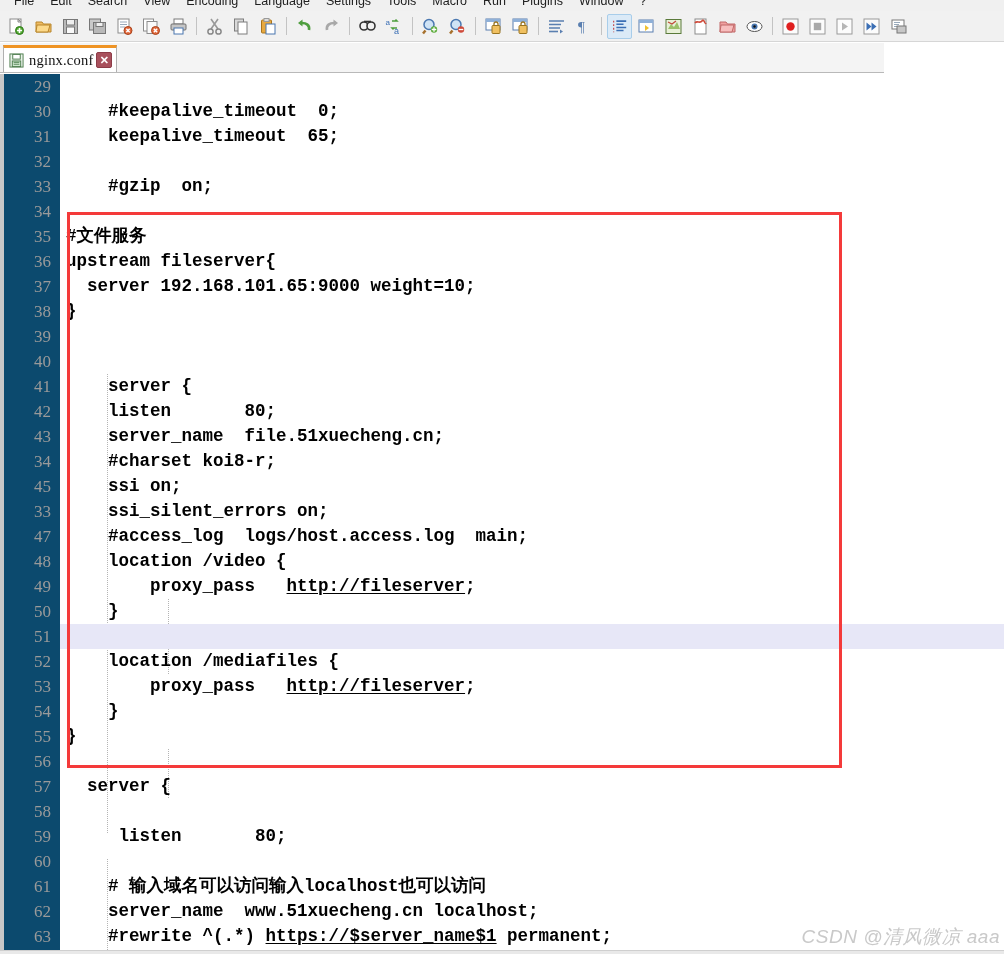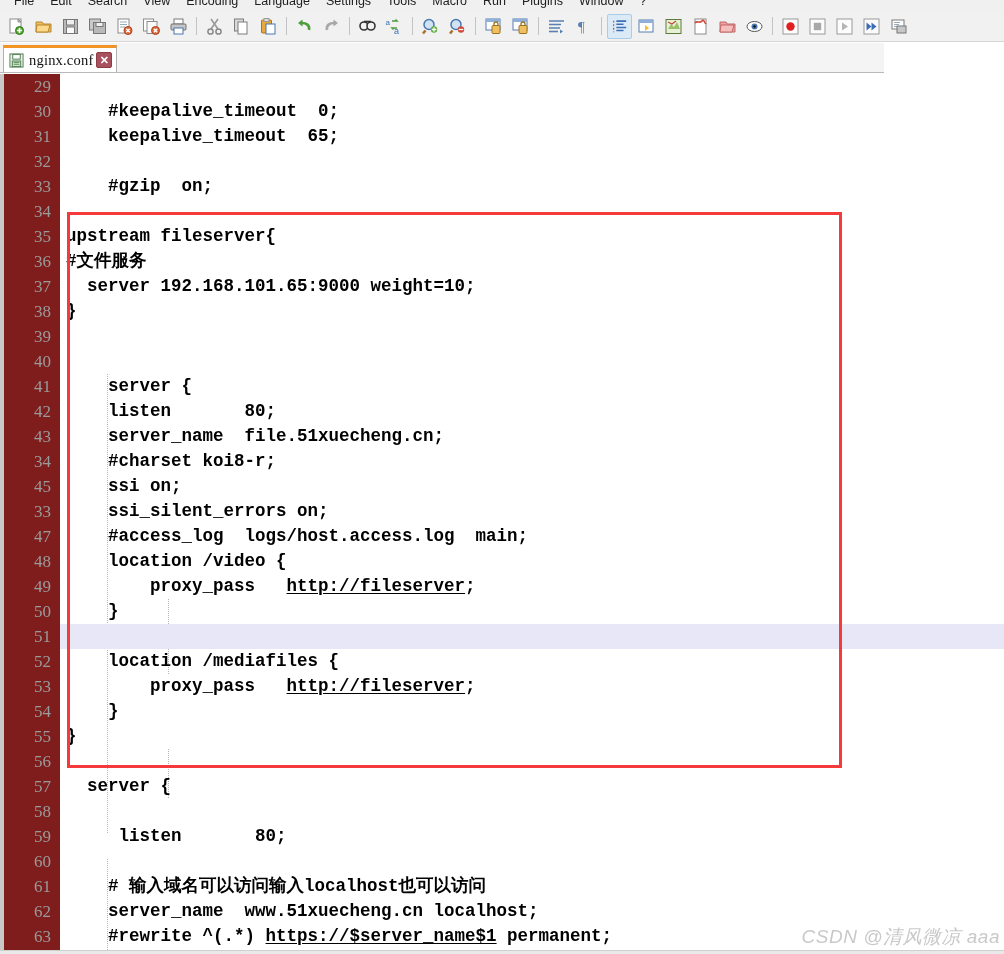--- a/index.html
+++ b/index.html
@@ -130,21 +130,21 @@
   .edge-strip {
     position: absolute;
     left: 0; top: 0;
     width: 4px; height: 880px;
     background: #c8c8c8;
   }
   .gutter {
     position: absolute;
     left: 4px; top: 0;
     width: 56px; height: 880px;
-    background: #7f1d1d;
+    background: #0c4a6e;
   }
   .gutter-line {
     height: 25px;
     line-height: 25px;
     text-align: right;
     padding-right: 9px;
     box-sizing: border-box;
     font-family: "Liberation Serif", serif;
     font-size: 17px;
     color: #9a9a9a;
@@ -534,22 +534,22 @@
     <div class="indent-guide" style="left:47px; top:300px; height:460px;"></div>
     <div class="indent-guide" style="left:108px; top:525px; height:75px;"></div>
     <div class="indent-guide" style="left:108px; top:675px; height:50px;"></div>
     <div class="indent-guide" style="left:47px; top:785px; height:95px;"></div>
   <div class="code-line">&nbsp;</div>
       <div class="code-line">    #keepalive_timeout  0;</div>
       <div class="code-line">    keepalive_timeout  65;</div>
       <div class="code-line">&nbsp;</div>
       <div class="code-line">    #gzip  on;</div>
       <div class="code-line">&nbsp;</div>
+      <div class="code-line">#文件服务</div>
       <div class="code-line">upstream fileserver{</div>
-      <div class="code-line">#文件服务</div>
       <div class="code-line">  server 192.168.101.65:9000 weight=10;</div>
       <div class="code-line">}</div>
       <div class="code-line">&nbsp;</div>
       <div class="code-line">&nbsp;</div>
       <div class="code-line">    server {</div>
       <div class="code-line">    listen       80;</div>
       <div class="code-line">    server_name  file.51xuecheng.cn;</div>
       <div class="code-line">    #charset koi8-r;</div>
       <div class="code-line">    ssi on;</div>
       <div class="code-line">    ssi_silent_errors on;</div>

